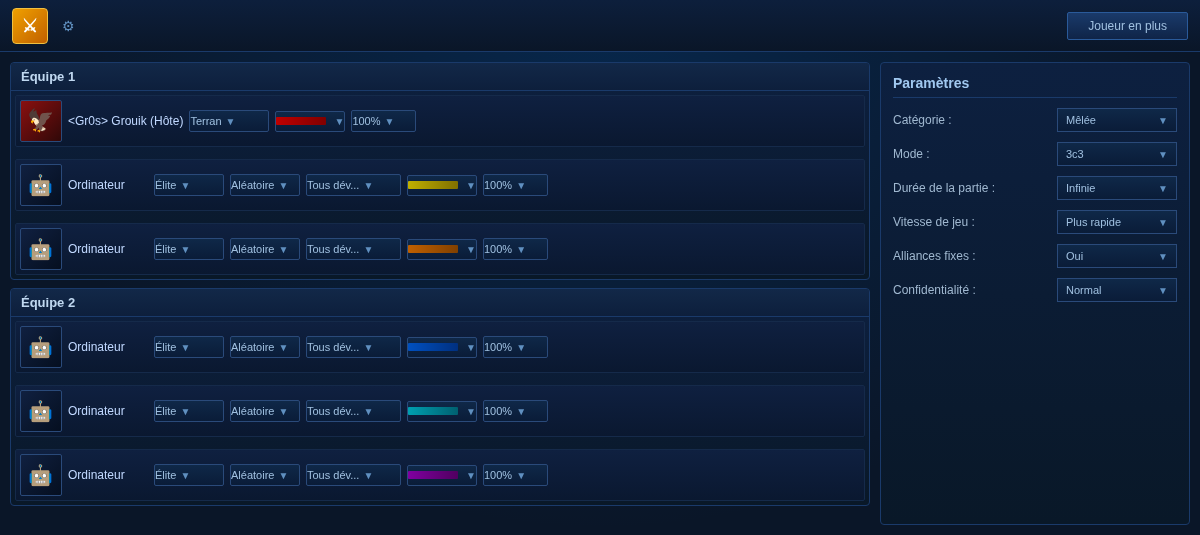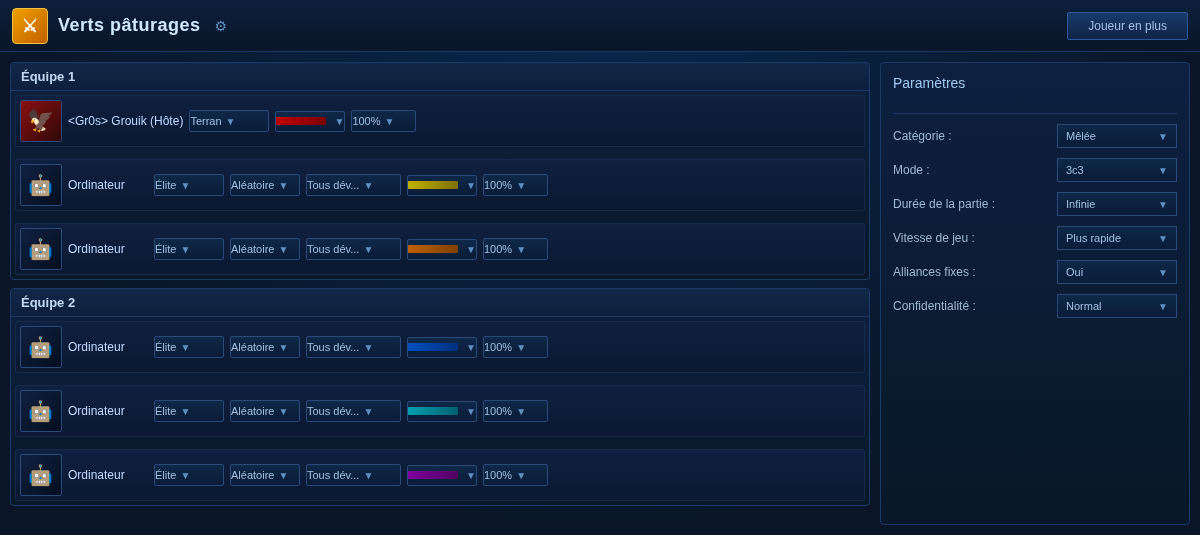--- a/index.html
+++ b/index.html
@@ -216,24 +216,24 @@
       flex: 1;
       min-width: 36px;
     }
 
     .pct-dropdown {
       min-width: 65px;
     }
 
     .section-title {
       font-size: 14px;
-      font-weight: normal;
+      font-weight: bold;
       color: #a0c8f0;
       margin-bottom: 10px;
-      padding-bottom: 22px;
+      padding-bottom: 6px;
       border-bottom: 1px solid #1a3a6a;
     }
 
     .param-row {
       display: flex;
       align-items: center;
       margin-bottom: 10px;
     }
 
     .param-label {
@@ -268,21 +268,20 @@
     .color-blue { background: linear-gradient(90deg, #0050c0, #003080); }
     .color-teal { background: linear-gradient(90deg, #00a0b0, #006070); }
     .color-purple { background: linear-gradient(90deg, #8000a0, #500060); }
   </style>
 </head>
 <body>
 
 <div class="top-bar">
   <div class="logo-area">
     <div class="logo-icon">⚔</div>
-    <span class="map-title">Verts pâturages</span>
     <span class="gear-icon">⚙</span>
   </div>
   <div class="top-buttons">
     <button class="top-btn">Joueur en plus</button>
   </div>
 </div>
 
 <div class="main-content">
 
   <div class="left-panel">

